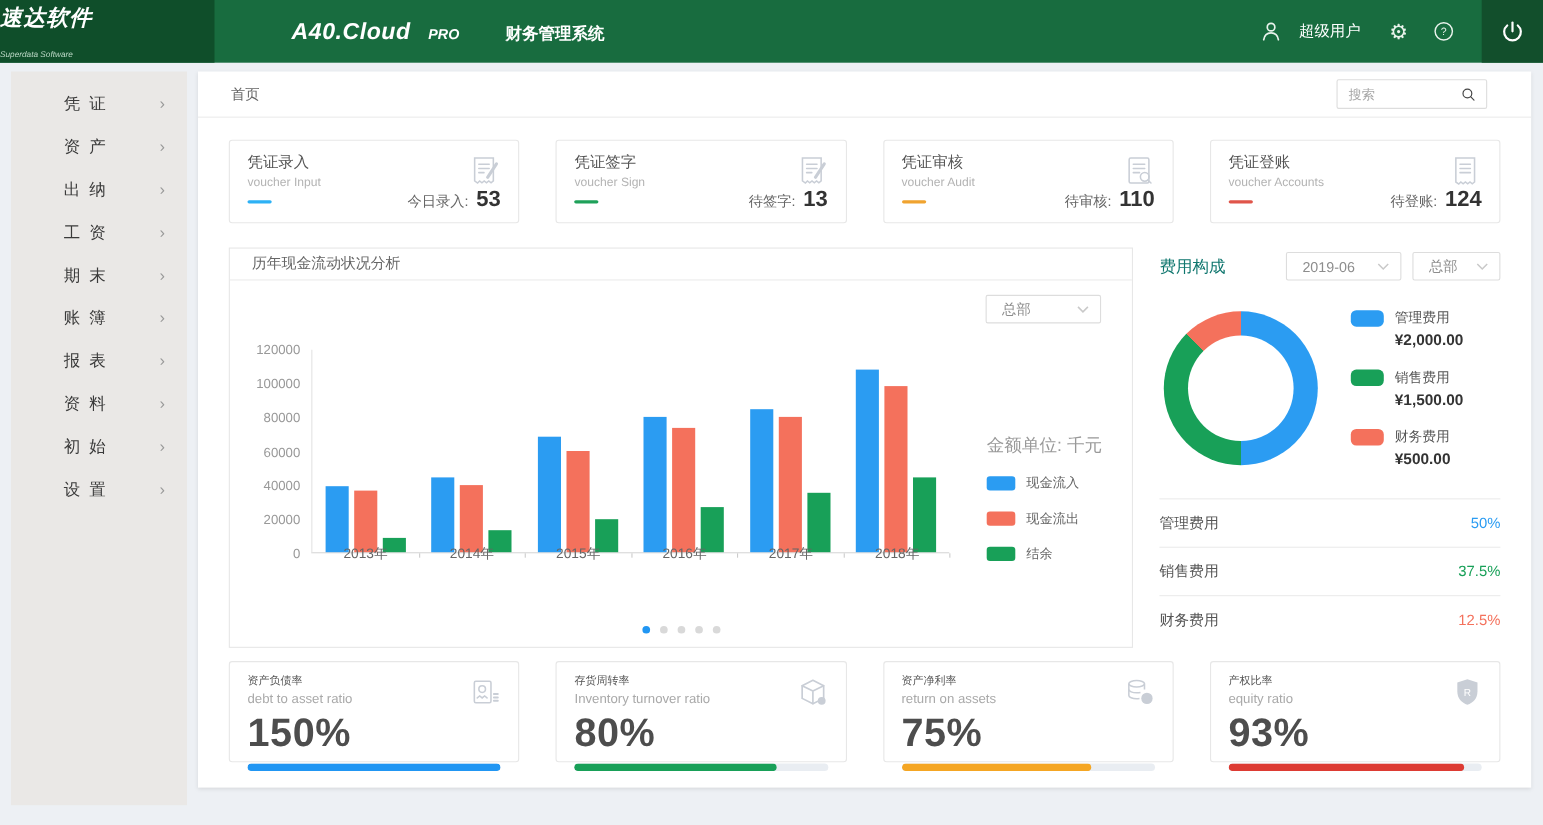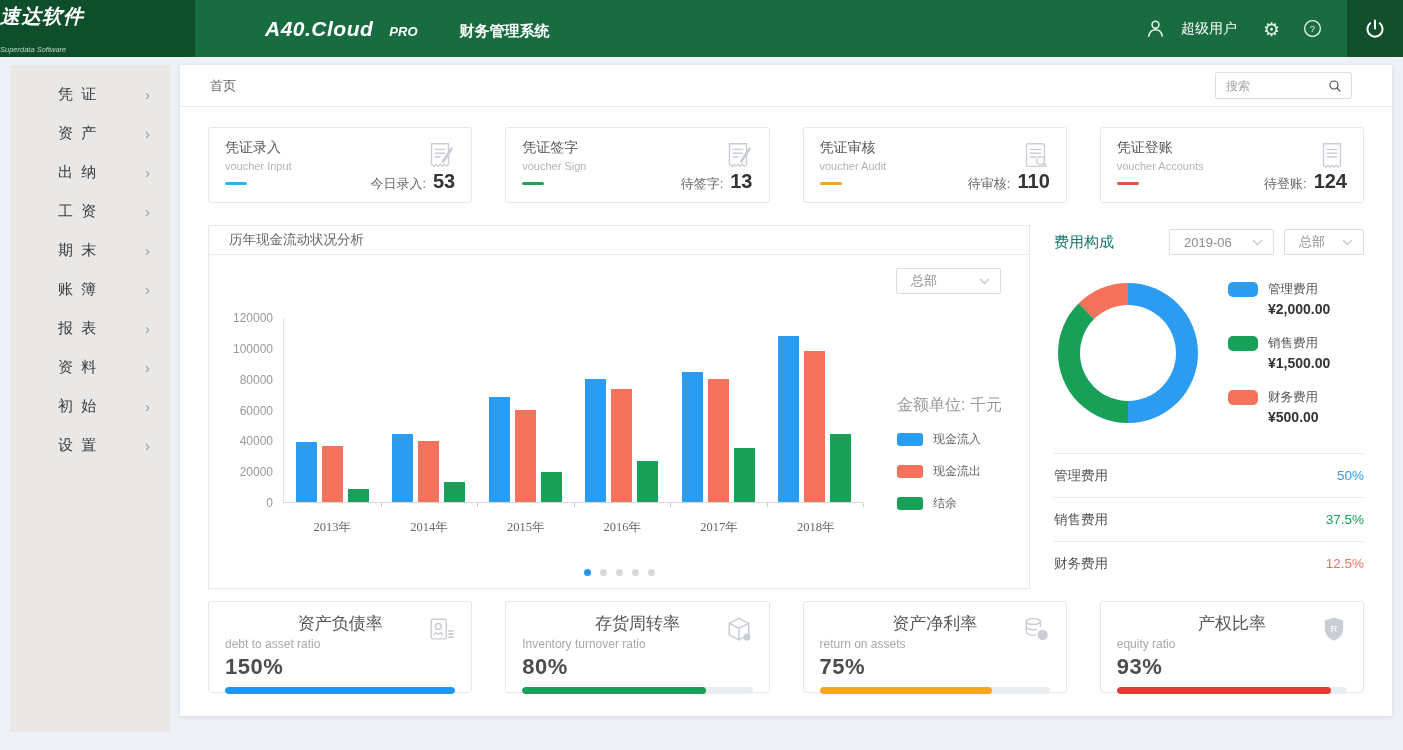--- a/index.html
+++ b/index.html
@@ -58,21 +58,21 @@
   .select { border:1px solid #ddd; border-radius:2px; height:26px; display:flex; align-items:center; padding:0 10px 0 14px; font-size:13px; color:#8d8d8d; background:#fff; cursor:pointer; }
   .select .sc { margin-left:auto; }
   .cp-select { position:absolute; right:28px; top:13px; width:105px; }
   .chart-wrap { position:absolute; left:22px; top:63px; display:flex; }
   .yaxis { position:relative; width:52px; height:185px; }
   .yaxis .yt { position:absolute; right:10px; font-size:12px; color:#999; }
   .plot { position:relative; width:580px; height:185px; border-left:1px solid #e3e3e3; border-bottom:1px solid #d8d8d8; display:flex; }
   .bgroup { flex:1; display:flex; align-items:flex-end; justify-content:center; gap:5px; position:relative; }
   .bgroup::after { content:''; position:absolute; right:-1px; bottom:-5px; width:1px; height:4px; background:#ccc; }
   .bar { width:21px; }
-  .xlabels { position:absolute; left:75px; top:264px; width:580px; display:flex;font-family:Liberation Serif, serif; }
+  .xlabels { position:absolute; left:75px; top:240px; width:580px; display:flex; }
   .xlabels .xl { flex:1; text-align:center; font-size:12.5px; color:#666; }
   .cleg { position:absolute; left:688px; top:140px; width:130px; }
   .cleg .unit { font-size:16px; color:#999; margin-bottom:15px; }
   .cleg .li { display:flex; align-items:center; margin-bottom:15px; cursor:pointer; }
   .cleg .sw { width:26px; height:13px; border-radius:3px; margin-right:10px; }
   .cleg .ln { font-size:12px; color:#666; }
   .dots { position:absolute; left:0; right:0; bottom:12px; display:flex; justify-content:center; gap:9px; }
   .dot { width:7px; height:7px; border-radius:50%; background:#d9d9d9; cursor:pointer; }
   .dot.active { background:#2196f3; }
   
@@ -90,23 +90,23 @@
   .dleg .sw { width:30px; height:15px; border-radius:5px; margin-right:10px; margin-top:1px; flex:0 0 auto; }
   .dleg .nm { font-size:12.5px; color:#555; }
   .dleg .val { font-size:14px; color:#333; font-weight:bold; margin-top:3px; }
   .exp-rows { margin-top:28px; }
   .exp-row { height:44px; border-top:1px solid #ececec; display:flex; align-items:center; }
   .exp-row .rn { font-size:13.5px; color:#555; }
   .exp-row .rp { margin-left:auto; font-size:13.5px; }
   
   .rrow { display:flex; gap:33px; margin-top:12px; }
   .rcard { flex:1; height:92px; border:1px solid #e7e7e7; border-radius:3px; position:relative; padding:10px 16px; background:#fff; }
-  .rcard .t { font-size:17px; color:#555;text-align:center; }
+  .rcard .t { font-size:10px; color:#555; }
   .rcard .s { font-size:12px; color:#a9a9a9; margin-top:2px; }
-  .rcard .v { font-size:22px; font-weight:bold; color:#4d4d4d; margin-top:3px; letter-spacing:0.5px; }
+  .rcard .v { font-size:36px; font-weight:bold; color:#4d4d4d; margin-top:3px; letter-spacing:0.5px; }
   .rcard .track { margin-top:7px; height:7px; border-radius:4px; background:#e9edf2; overflow:hidden; }
   .rcard .fill { height:7px; border-radius:4px; }
   .rcard .ricon { position:absolute; right:14px; top:12px; }
   svg { display:block; }
 </style>
 </head>
 <body>
 
 <div class="header">
   <div class="logo-box">

